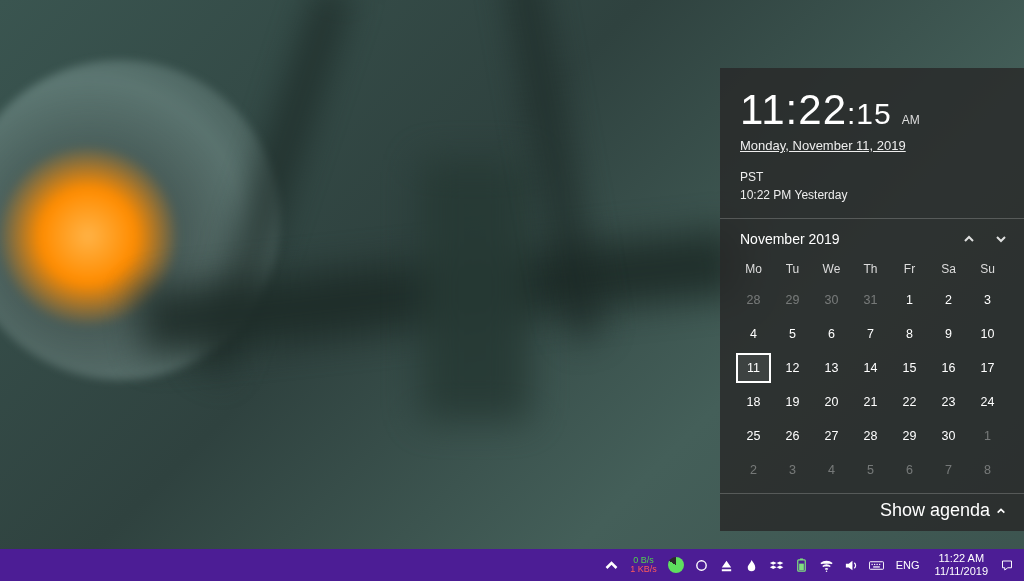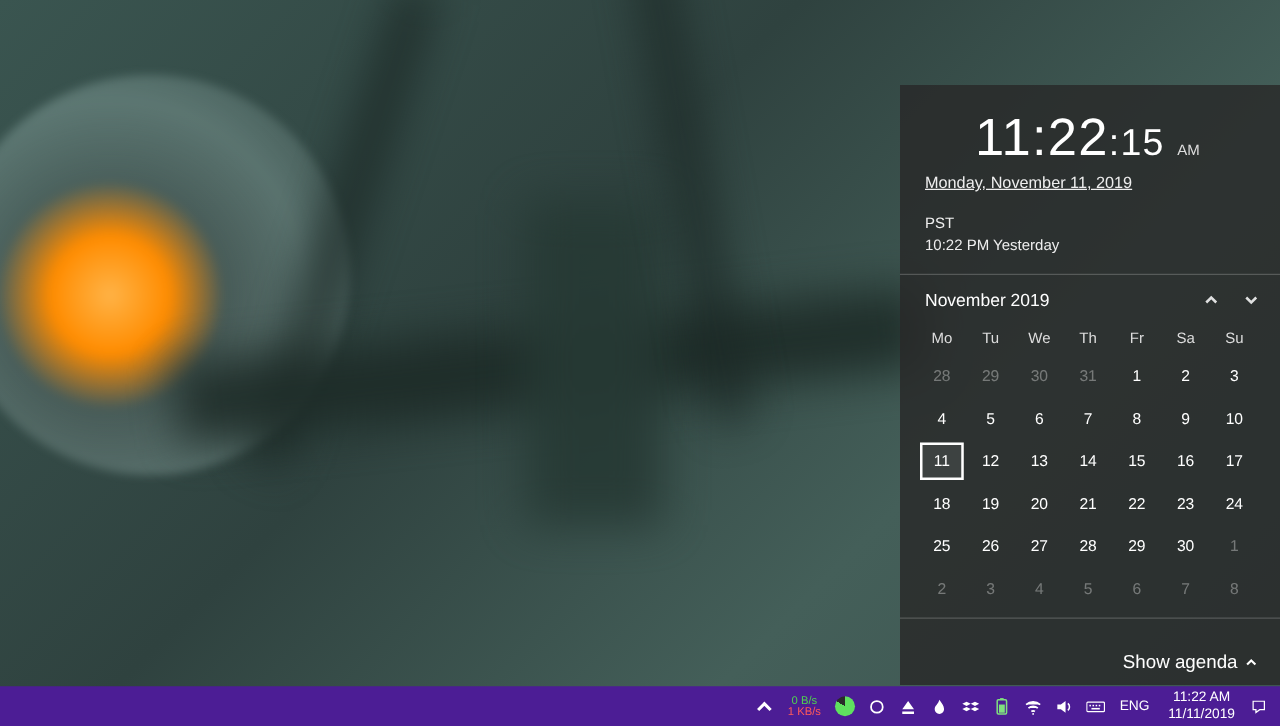--- a/index.html
+++ b/index.html
@@ -26,21 +26,21 @@
   .flyout {
     position: absolute;
     right: 0;
     top: 68px;
     width: 304px;
     background: rgba(40,40,40,0.82);
     color: #fff;
     padding: 0;
   }
   .clock-block { padding: 18px 20px 14px 20px; }
-  .clock-line { display:flex; align-items:baseline; gap:10px;margin-left:40px; }
+  .clock-line { display:flex; align-items:baseline; gap:10px; }
   .clock-time { font-size: 42px; font-weight: 300; letter-spacing: 1px; }
   .clock-time .secs { font-size: 30px; }
   .clock-ampm { font-size: 12px; font-weight: 400; color:#ddd; }
   .clock-date { font-size: 13px; margin-top:4px; text-decoration: underline; color:#eee; cursor:pointer; display:inline-block;}
   .tz-block { margin-top:14px; font-size:12px; line-height:1.5; color:#eee; }
   .divider { height:1px; background:rgba(255,255,255,0.2); margin:0; }
 
   .month-row { display:flex; align-items:center; justify-content:space-between; padding:12px 16px 8px 20px; }
   .month-label { font-size:14px; }
   .month-nav { display:flex; gap:18px; }
@@ -57,21 +57,21 @@
     text-align:center;
   }
   .dow { color:#ddd; font-size:12px; cursor:default; height:28px;}
   .cal-cell.out { color: rgba(255,255,255,0.35); }
   .cal-cell.today {
     border: 2px solid #fff;
     width:35px; height:30px;
     margin:2px;
     background: rgba(255,255,255,0.08);
   }
-  .agenda-row { display:flex; justify-content:flex-end; align-items:center; gap:6px; padding: 6px 18px 10px 0; font-size:15px; cursor:pointer;margin-top:20px;}
+  .agenda-row { display:flex; justify-content:flex-end; align-items:center; gap:6px; padding: 6px 18px 10px 0; font-size:18px; cursor:pointer;}
   .agenda-row svg { width:10px; height:10px; stroke:#fff; stroke-width:2; fill:none;}
 
   
   .taskbar {
     position:absolute; left:0; bottom:0; width:100%; height:32px;
     background:#4c1d95;
     display:flex; align-items:center;
     color:#fff;
     font-size:11px;
   }

